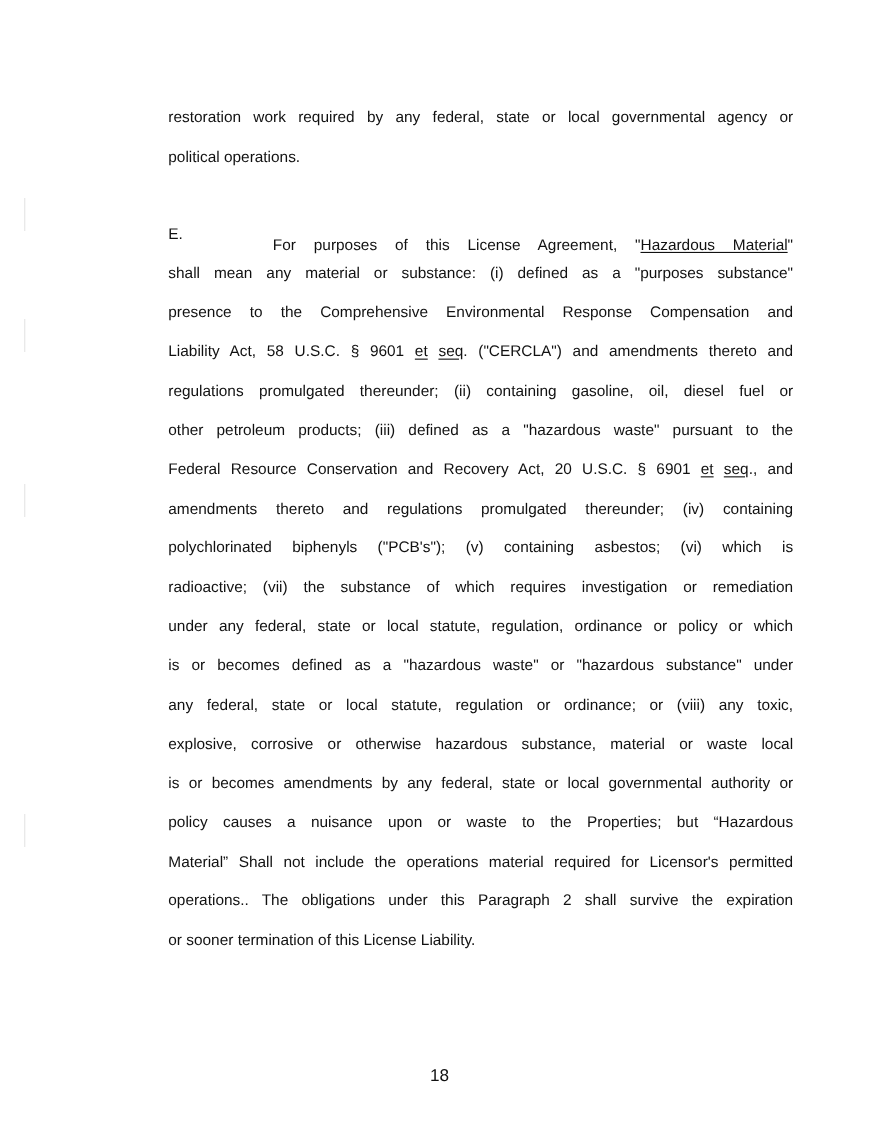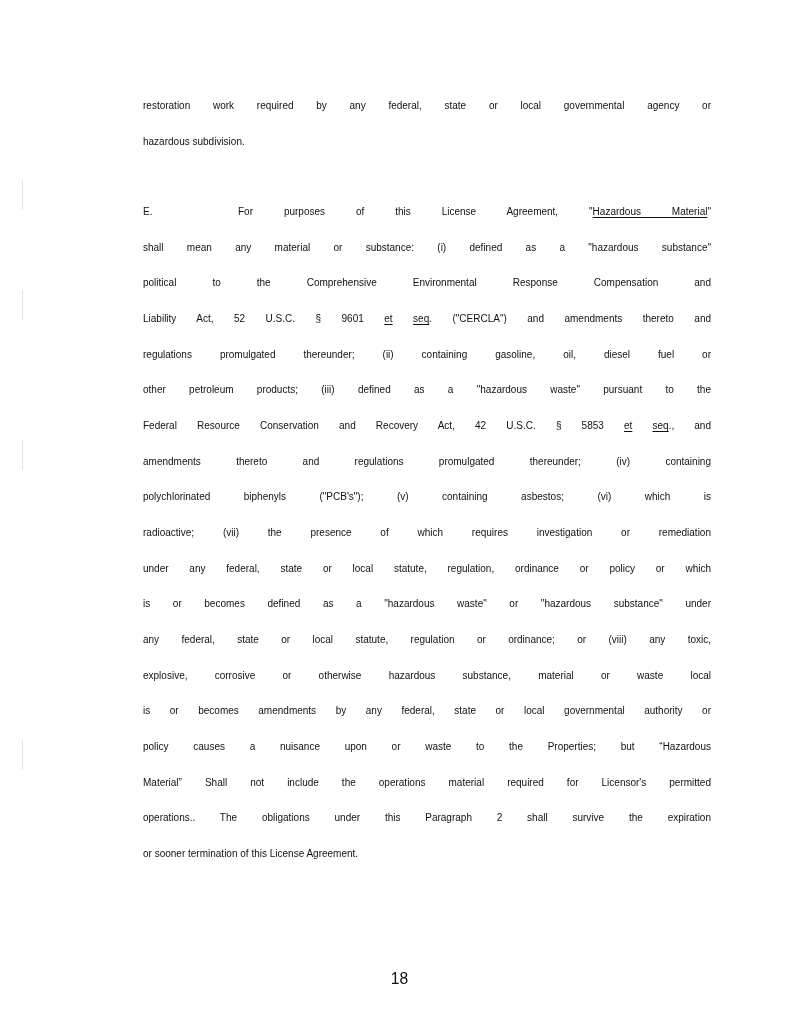--- a/index.html
+++ b/index.html
@@ -1,61 +1,61 @@
 <!DOCTYPE html>
 <html><head>
   <meta charset="utf-8">
   <style>
     html, body { margin: 0; padding: 0; background: #ffffff; }
     body { width: 799px; height: 1034px; position: relative; overflow: hidden;
            font-family: "Liberation Sans", sans-serif; color: #111; }
     .page { position: absolute; left: 0; top: 0; width: 799px; height: 1034px; background: #fff; }
     .margin-mark { position: absolute; left: 22px; width: 1px; background: #e4e4e4; }
-    .line { position: absolute; left: 143px; width: 568px; font-size: 10px; line-height: 18px;
+    .line { position: absolute; left: 153px; width: 568px; font-size: 14px; line-height: 18px;
             white-space: nowrap; }
     .just { text-align: justify; text-align-last: justify; }
     .u { text-decoration: underline; text-underline-offset: 2px; }
     .label-e { position: absolute; left: 143px; }
-    .e-rest { position: absolute; left: 238px; width: 473px; text-align: justify; text-align-last: justify; }
+    .e-rest { position: absolute; left: 238px; width: 473px; text-align: justify; text-align-last: justify; margin-top: 10px; }
     .page-num { position: absolute; left: 0; width: 799px; top: 970px; text-align: center;
                 font-size: 15.6px; line-height: 18px; }
   </style>
 </head>
 <body>
 
 <div class="page">
   <div class="margin-mark" style="top:180px;height:30px"></div>
   <div class="margin-mark" style="top:290px;height:30px"></div>
   <div class="margin-mark" style="top:440px;height:30px"></div>
   <div class="margin-mark" style="top:740px;height:30px"></div>
 
   <div>
     <div class="line just" style="top:97px">restoration work required by any federal, state or local governmental agency or</div>
-    <div class="line" style="top:133px">hazardous subdivision.</div>
+    <div class="line" style="top:133px">political operations.</div>
   </div>
 
   <div>
     <div class="line" style="top:203px">
       <span class="label-e" style="left:0">E.</span>
       <span class="e-rest" style="left:95px"><span>For purposes of this License Agreement, "</span><span class="u">Hazardous Material</span><span>"</span></span>
     </div>
-    <div class="line just" style="top:239px">shall mean any material or substance:  (i) defined as a "hazardous substance"</div>
-    <div class="line just" style="top:274px">political to the Comprehensive Environmental Response Compensation and</div>
-    <div class="line just" style="top:310px"><span>Liability Act, 52 U.S.C. § 9601 </span><span class="u">et</span><span> </span><span class="u">seq</span><span>. ("CERCLA") and amendments thereto and</span></div>
+    <div class="line just" style="top:239px">shall mean any material or substance:  (i) defined as a "purposes substance"</div>
+    <div class="line just" style="top:274px">presence to the Comprehensive Environmental Response Compensation and</div>
+    <div class="line just" style="top:310px"><span>Liability Act, 58 U.S.C. § 9601 </span><span class="u">et</span><span> </span><span class="u">seq</span><span>. ("CERCLA") and amendments thereto and</span></div>
     <div class="line just" style="top:346px">regulations promulgated thereunder; (ii) containing gasoline, oil, diesel fuel or</div>
     <div class="line just" style="top:381px">other petroleum products; (iii) defined as a "hazardous waste" pursuant to the</div>
-    <div class="line just" style="top:417px"><span>Federal Resource Conservation and Recovery Act, 42 U.S.C. § 5853 </span><span class="u">et</span><span> </span><span class="u">seq</span><span>., and</span></div>
+    <div class="line just" style="top:417px"><span>Federal Resource Conservation and Recovery Act, 20 U.S.C. § 6901 </span><span class="u">et</span><span> </span><span class="u">seq</span><span>., and</span></div>
     <div class="line just" style="top:453px">amendments thereto and regulations promulgated thereunder; (iv) containing</div>
     <div class="line just" style="top:488px">polychlorinated biphenyls ("PCB's"); (v) containing asbestos; (vi) which is</div>
-    <div class="line just" style="top:524px">radioactive; (vii) the presence of which requires investigation or remediation</div>
+    <div class="line just" style="top:524px">radioactive; (vii) the substance of which requires investigation or remediation</div>
     <div class="line just" style="top:560px">under any federal, state or local statute, regulation, ordinance or policy or which</div>
     <div class="line just" style="top:595px">is or becomes defined as a "hazardous waste" or "hazardous substance" under</div>
     <div class="line just" style="top:631px">any federal, state or local statute, regulation or ordinance; or (viii) any toxic,</div>
     <div class="line just" style="top:667px">explosive, corrosive or otherwise hazardous substance, material or waste local</div>
     <div class="line just" style="top:702px">is or becomes amendments by any federal, state or local governmental authority or</div>
     <div class="line just" style="top:738px">policy causes a nuisance upon or waste to the Properties; but “Hazardous</div>
     <div class="line just" style="top:774px">Material” Shall not include the operations material required for Licensor's permitted</div>
     <div class="line just" style="top:809px">operations..  The obligations under this Paragraph 2 shall survive the expiration</div>
-    <div class="line" style="top:845px">or sooner termination of this License Agreement.</div>
+    <div class="line" style="top:845px">or sooner termination of this License Liability.</div>
   </div>
 
   <div class="page-num">18</div>
 </div>
 
 </body></html>

